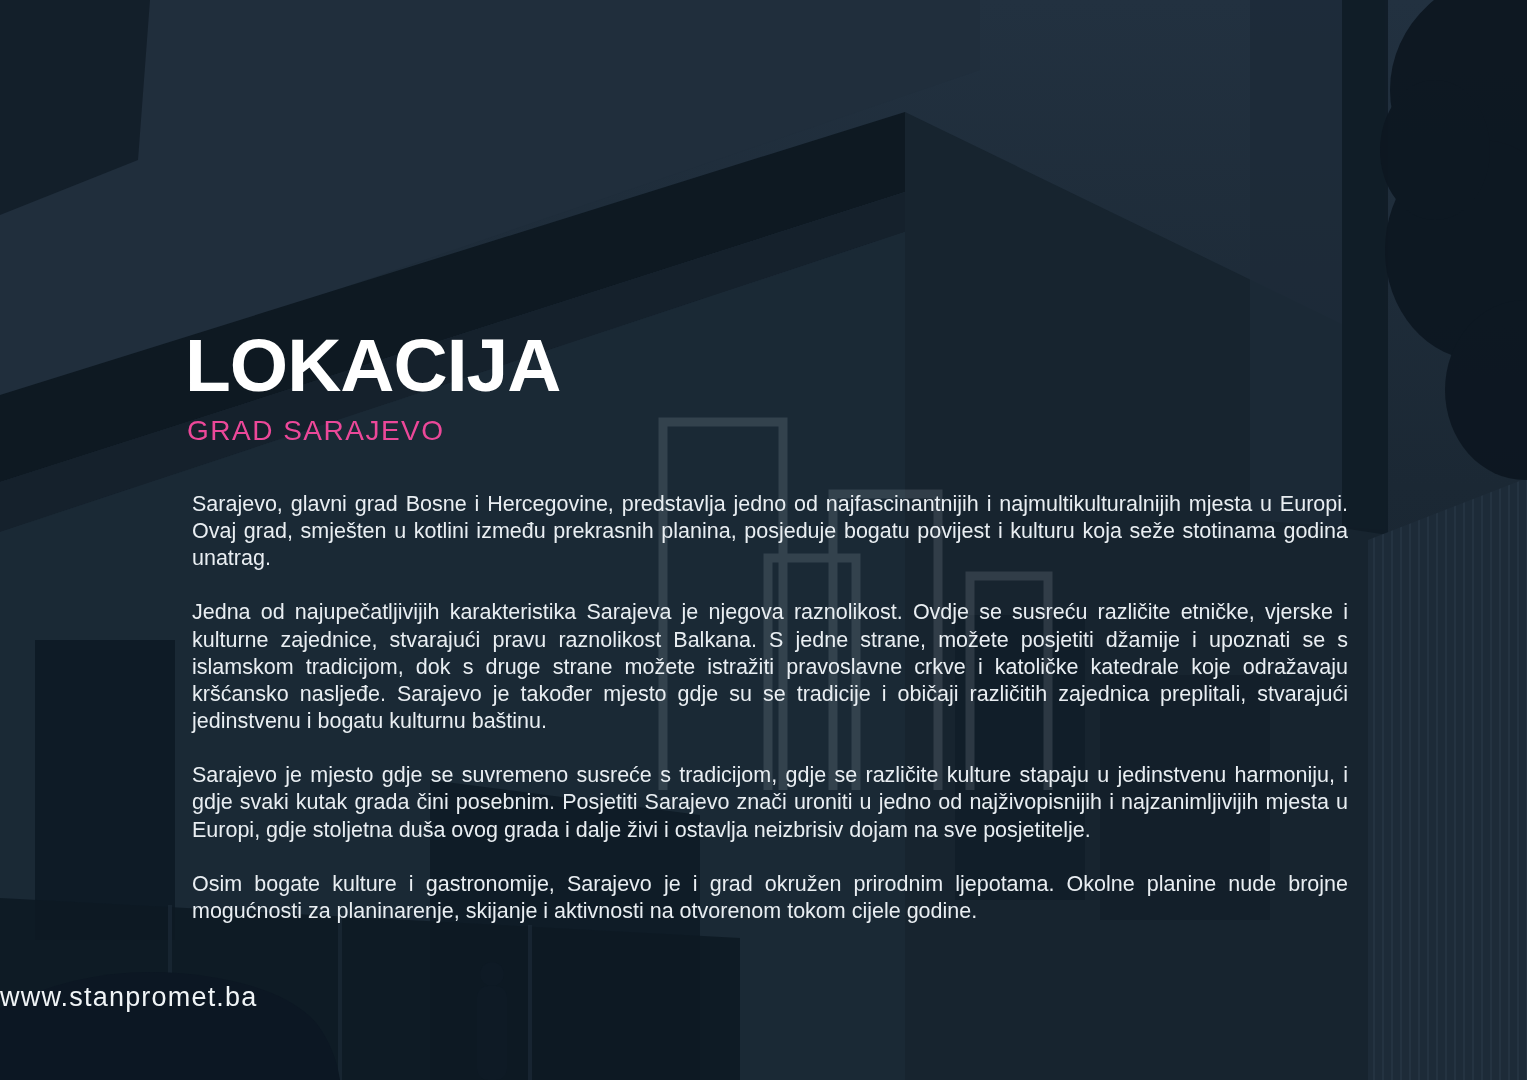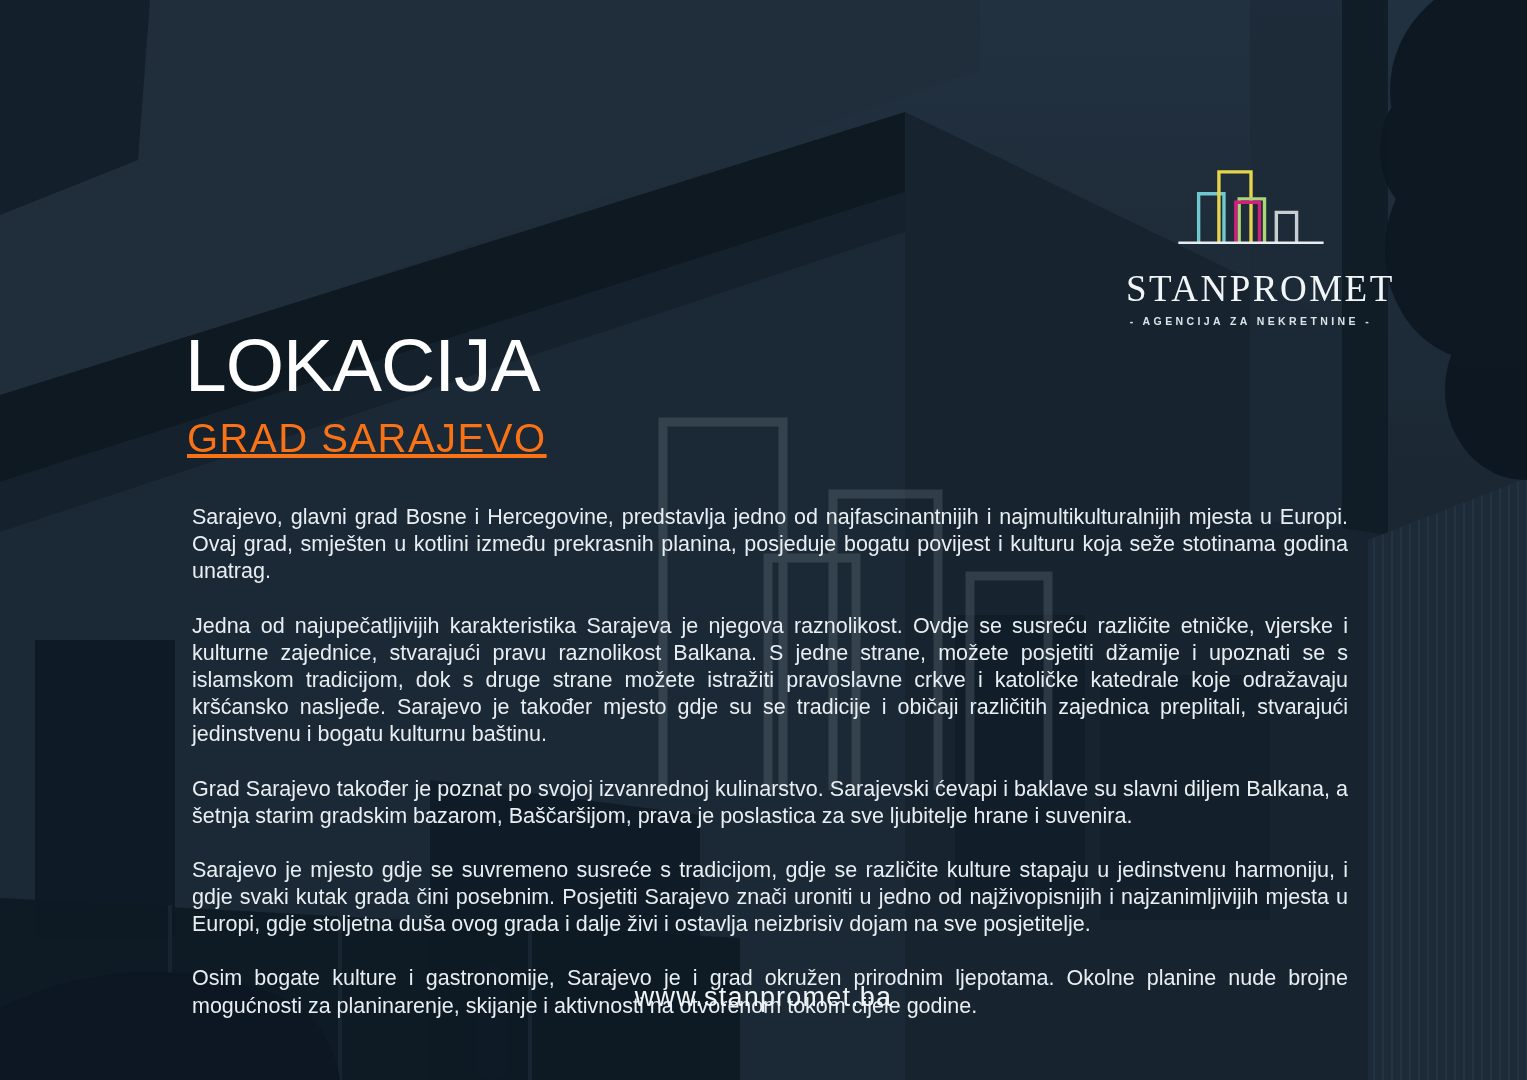--- a/index.html
+++ b/index.html
@@ -29,35 +29,34 @@
   }
   .tagline{
     margin-top:8px;
     font-size:10.5px;font-weight:bold;
     letter-spacing:3.4px;color:#dde4e9;
     white-space:nowrap;
   }
   .content{position:absolute;left:185px;top:328px;width:1163px;}
   .title{
     margin:0;font-size:75px;line-height:1;
-    font-weight:400;letter-spacing:-1px;color:#ffffff;
+    font-weight:700;letter-spacing:-1px;color:#ffffff;
   }
   .subtitle{
-    margin:13px 0 0 2px;font-size:40px;line-height:1.1;
-    font-weight:400;letter-spacing:1.5px;color:#f97316;text-decoration:underline;
+    margin:13px 0 0 2px;font-size:28px;line-height:1.1;
+    font-weight:400;letter-spacing:1.5px;color:#ec4899;
   }
   .paragraphs{
     margin-top:44px;
     font-size:21.5px;line-height:1.265;
     text-align:justify;color:#e9eef2;
   }
   .paragraphs p{margin:0 0 27px 7px;}
   .website{
     position:absolute;left:0;right:0;top:982px;
-    text-align:center;
     font-size:27px;letter-spacing:1.2px;color:#f0f4f6;
   }
 </style>
 </head>
 <body>
 
 <div class="slide">
 
   <svg class="bg" viewBox="0 0 1527 1080" preserveAspectRatio="none" aria-hidden="true">
     <defs>
@@ -118,43 +117,28 @@
 
   <svg class="watermark" viewBox="0 0 470 382" aria-hidden="true">
     <g fill="none" stroke="#b8c2ca" stroke-width="9">
       <path d="M45 382 V14 H165 V382"></path>
       <path d="M150 382 V150 H238 V382"></path>
       <path d="M215 382 V86 H320 V382"></path>
       <path d="M352 382 V168 H430 V382"></path>
     </g>
   </svg>
 
-  <div class="logo">
-    <svg class="logo-icon" viewBox="0 0 180 120" aria-hidden="true">
-      <g fill="none" stroke-width="4">
-        <path d="M28 100 V42 H58 V100" stroke="#6fc9ce"></path>
-        <path d="M52 100 V16 H90 V100" stroke="#e6d44c"></path>
-        <path d="M76 100 V48 H106 V100" stroke="#a6d877"></path>
-        <path d="M72 100 V52 H100 V100" stroke="#d01f7e"></path>
-        <path d="M120 100 V64 H144 V100" stroke="#c7ced2"></path>
-        <line x1="4" y1="100" x2="176" y2="100" stroke-width="3" stroke="#e8ecee"></line>
-      </g>
-    </svg>
-    <div class="brand">STANPROMET</div>
-    <div class="tagline">- AGENCIJA ZA NEKRETNINE -</div>
-  </div>
 
   <div class="content">
     <h1 class="title">LOKACIJA</h1>
     <h2 class="subtitle">GRAD SARAJEVO</h2>
 
     <div class="paragraphs">
       <p>Sarajevo, glavni grad Bosne i Hercegovine, predstavlja jedno od najfascinantnijih i najmultikulturalnijih mjesta u Europi. Ovaj grad, smješten u kotlini između prekrasnih planina, posjeduje bogatu povijest i kulturu koja seže stotinama godina unatrag.</p>
       <p>Jedna od najupečatljivijih karakteristika Sarajeva je njegova raznolikost. Ovdje se susreću različite etničke, vjerske i kulturne zajednice, stvarajući pravu raznolikost Balkana. S jedne strane, možete posjetiti džamije i upoznati se s islamskom tradicijom, dok s druge strane možete istražiti pravoslavne crkve i katoličke katedrale koje odražavaju kršćansko nasljeđe. Sarajevo je također mjesto gdje su se tradicije i običaji različitih zajednica preplitali, stvarajući jedinstvenu i bogatu kulturnu baštinu.</p>
-      <p>Grad Sarajevo također je poznat po svojoj izvanrednoj kulinarstvo. Sarajevski ćevapi i baklave su slavni diljem Balkana, a šetnja starim gradskim bazarom, Baščaršijom, prava je poslastica za sve ljubitelje hrane i suvenira.</p>
       <p>Sarajevo je mjesto gdje se suvremeno susreće s tradicijom, gdje se različite kulture stapaju u jedinstvenu harmoniju, i gdje svaki kutak grada čini posebnim. Posjetiti Sarajevo znači uroniti u jedno od najživopisnijih i najzanimljivijih mjesta u Europi, gdje stoljetna duša ovog grada i dalje živi i ostavlja neizbrisiv dojam na sve posjetitelje.</p>
       <p>Osim bogate kulture i gastronomije, Sarajevo je i grad okružen prirodnim ljepotama. Okolne planine nude brojne mogućnosti za planinarenje, skijanje i aktivnosti na otvorenom tokom cijele godine.</p>
     </div>
   </div>
 
   <div class="website">www.stanpromet.ba</div>
 
 </div>
 
 </body></html>

